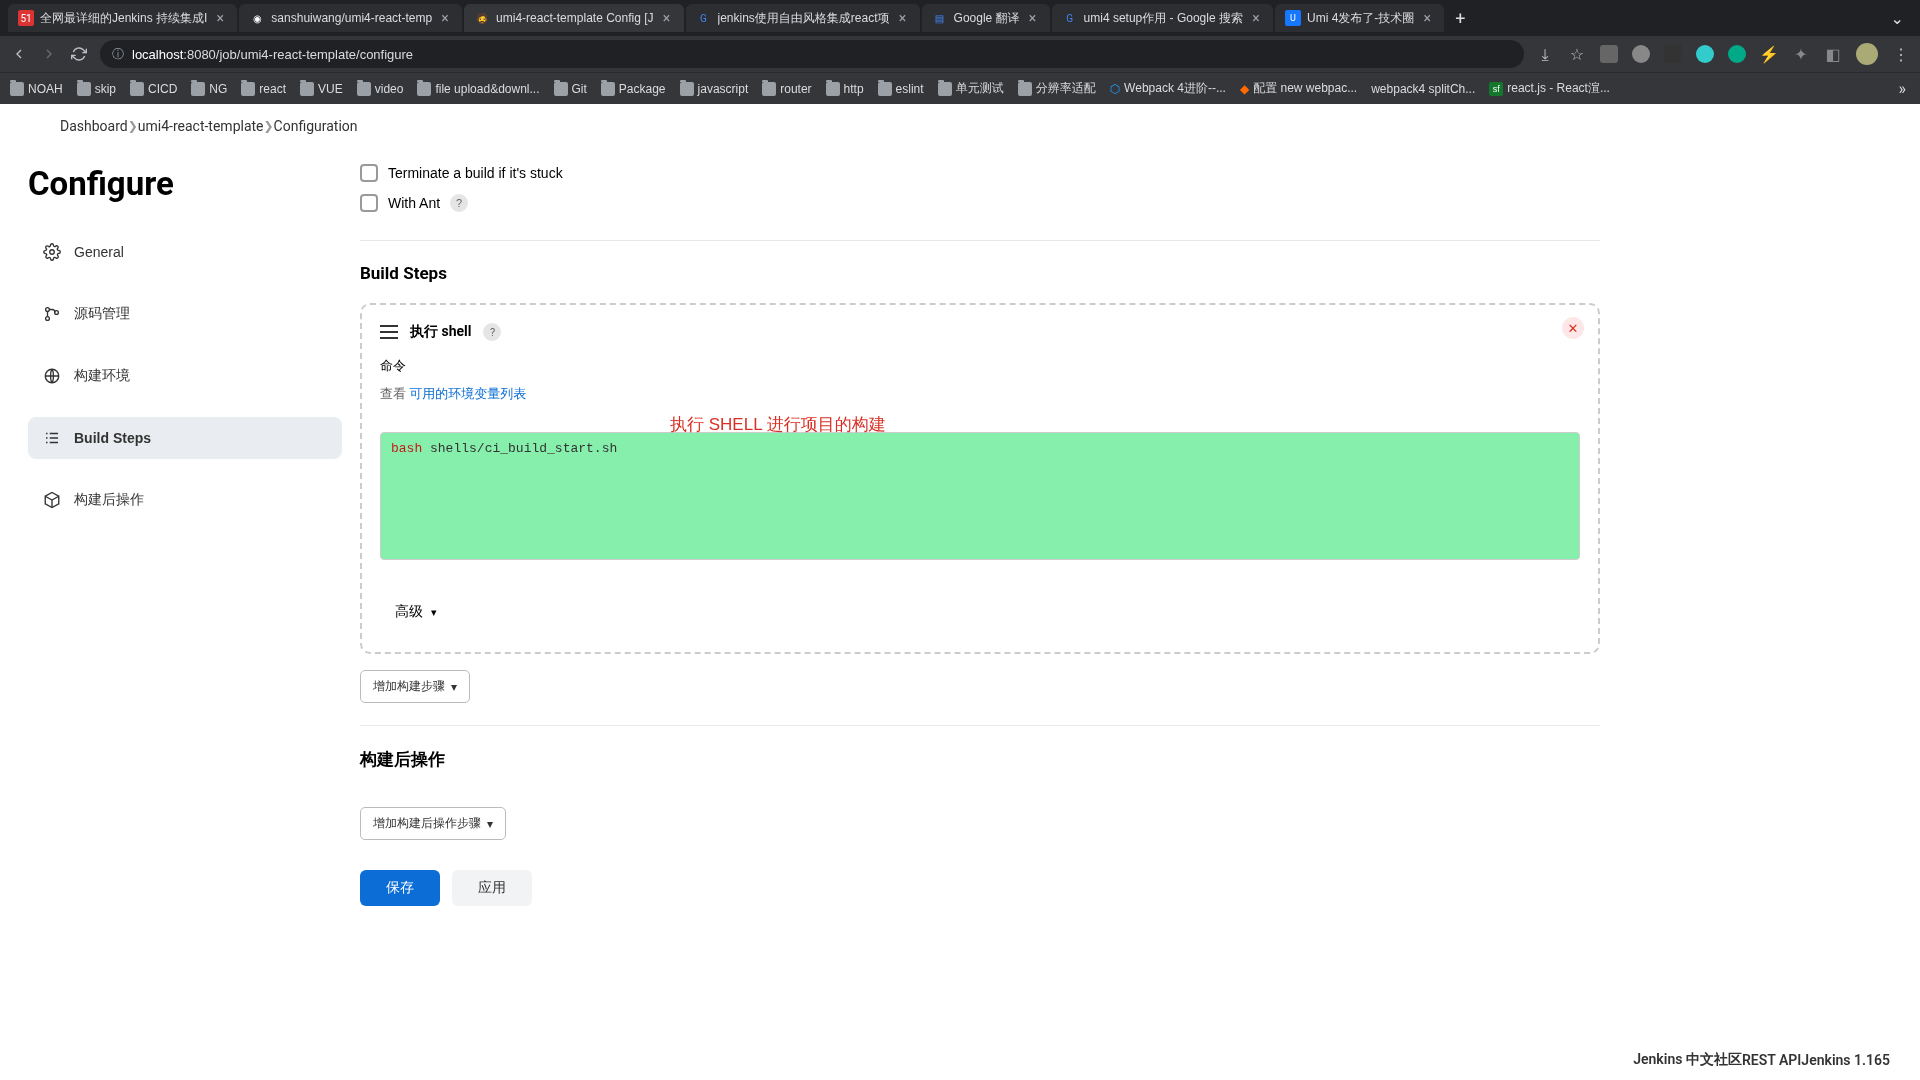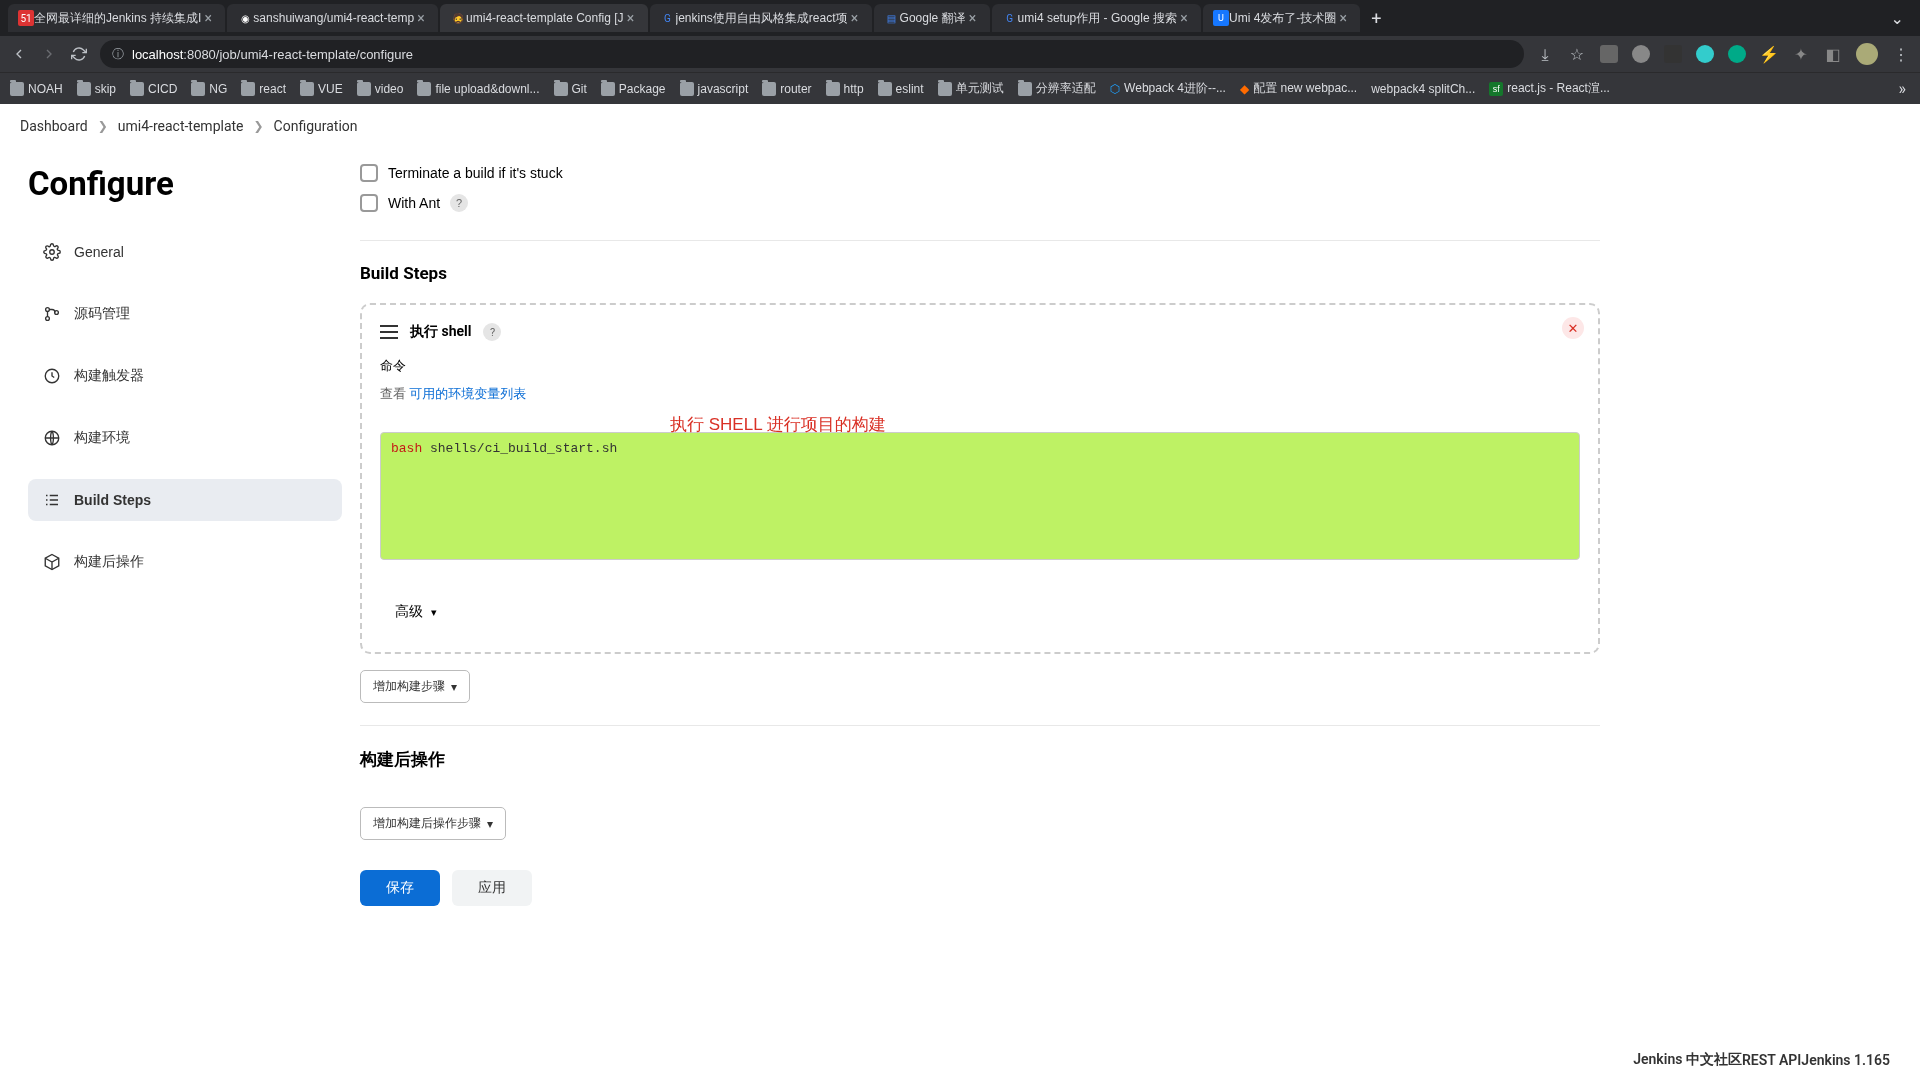--- a/index.html
+++ b/index.html
@@ -1,21 +1,21 @@
 <!DOCTYPE html>
 <html><head>
 <meta charset="utf-8">
 <style>
 * { box-sizing: border-box; margin: 0; padding: 0; }
 html, body { width: 1920px; height: 1080px; font-family: -apple-system, BlinkMacSystemFont, "Segoe UI", Roboto, sans-serif; background: #fff; overflow: hidden; }
 
 
 .browser-chrome { width: 100%; background: #35363a; }
 .tab-strip { display: flex; align-items: center; height: 36px; padding: 0 8px; gap: 2px; background: #202124; }
-.tab { display: flex; align-items: center; height: 28px; padding: 0 10px; border-radius: 6px 6px 0 0; font-size: 12px; color: #dadce0; gap: 0; max-width: 242px; min-width: 100px; background: #2d2e32; }
+.tab { display: flex; align-items: center; height: 28px; padding: 0 10px; border-radius: 6px 6px 0 0; font-size: 12px; color: #dadce0; gap: 6px; max-width: 242px; min-width: 100px; background: #2d2e32; }
 .tab.active { background: #35363a; }
 .tab-favicon { width: 16px; height: 16px; display: inline-flex; align-items: center; justify-content: center; font-size: 10px; flex-shrink: 0; }
 .tab-title { white-space: nowrap; overflow: hidden; text-overflow: ellipsis; flex: 1; font-family: Arial, "Microsoft YaHei", sans-serif; }
 .tab-close { width: 14px; height: 14px; color: #9aa0a6; font-size: 14px; line-height: 14px; text-align: center; cursor: pointer; }
 .new-tab { width: 28px; height: 28px; color: #dadce0; display: flex; align-items: center; justify-content: center; font-size: 18px; cursor: pointer; }
 .tab-strip-right { margin-left: auto; display: flex; align-items: center; color: #dadce0; gap: 4px; }
 .tab-strip-right .chev { font-size: 16px; padding: 4px 8px; }
 
 .toolbar { display: flex; align-items: center; height: 36px; padding: 0 10px; gap: 12px; background: #35363a; }
 .tb-icon { width: 18px; height: 18px; display: inline-flex; align-items: center; justify-content: center; color: #bdc1c6; cursor: pointer; }
@@ -28,21 +28,21 @@
 .avatar-icon { width: 22px; height: 22px; border-radius: 50%; background: #555; display: inline-block; }
 
 .bm-bar { display: flex; align-items: center; height: 32px; padding: 0 10px; gap: 14px; background: #35363a; border-top: 1px solid #2a2a2c; }
 .bm { display: flex; align-items: center; gap: 4px; font-size: 12px; color: #dadce0; cursor: pointer; font-family: Arial, "Microsoft YaHei", sans-serif; white-space: nowrap; }
 .bm .folder-icon { width: 14px; height: 14px; background: #9aa0a6; border-radius: 2px; display: inline-block; position: relative; }
 .bm .folder-icon::before { content: ""; position: absolute; top: -2px; left: 0; width: 6px; height: 2px; background: #9aa0a6; border-radius: 1px 1px 0 0; }
 .bm .sf-badge { width:14px; height:14px; background:#14772b; color:#fff; font-size:9px; display:inline-flex; align-items:center; justify-content:center; border-radius:2px; }
 .bm-more { margin-left:auto; color:#dadce0; padding:4px; }
 
 
-.crumb-bar { display: flex; align-items: center; height: 44px; padding: 0 20px; gap: 10px; font-size: 14px; color: #555; border-bottom: 1px solid #eee0; }
+.crumb-bar { display: flex; align-items: center; height: 44px; padding: 0 20px; gap: 0; font-size: 14px; color: #555; border-bottom: 1px solid #eee0; margin-left: 40px; }
 .crumb-link { color: #333; cursor: pointer; }
 .crumb-sep { color: #999; font-size: 12px; }
 
 .page-body { display: flex; height: calc(1080px - 36px - 36px - 32px - 44px - 42px); }
 
 .sidebar { width: 360px; padding: 16px 18px 0 28px; flex-shrink: 0; }
 .sidebar h1 { font-size: 33px; font-weight: 700; margin-bottom: 28px; }
 .side-nav { display: flex; flex-direction: column; gap: 20px; }
 .side-item { display: flex; align-items: center; gap: 12px; padding: 11px 14px; border-radius: 8px; font-size: 14px; cursor: pointer; color: #333; font-family: Arial, "Microsoft YaHei", sans-serif; }
 .side-item.active { background: #e9ecf1; font-weight: 600; }
@@ -64,21 +64,21 @@
 .drag-icon span { height: 2px; background: #333; display: block; }
 .step-title { font-weight: 700; font-size: 14px; }
 .step-close { position: absolute; top: 12px; right: 14px; width: 22px; height: 22px; border-radius: 50%; background: #fde7e7; color: #d93025; font-size: 13px; display: flex; align-items: center; justify-content: center; cursor: pointer; }
 
 .field-label { font-size: 13px; margin-top: 16px; font-family: Arial, "Microsoft YaHei", sans-serif; }
 .hint-row { font-size: 13px; margin-top: 10px; color: #666; }
 .hint-row a { color: #0b6dd5; text-decoration: none; cursor: pointer; }
 
 .annotation { color: #d93025; font-size: 17px; font-family: "Microsoft YaHei", sans-serif; position: relative; left: 290px; top: 10px; }
 
-.code-area { width: 100%; height: 128px; margin-top: 6px; border: 1px solid #ccc; border-radius: 4px; padding: 8px 10px; font-family: "Courier New", monospace; font-size: 13px; color: #333; resize: vertical; background: #bef264; }
+.code-area { width: 100%; height: 128px; margin-top: 6px; border: 1px solid #ccc; border-radius: 4px; padding: 8px 10px; font-family: "Courier New", monospace; font-size: 13px; color: #333; resize: vertical; background: #86efac; }
 .code-area .kw { color: #c41a16; }
 
 .adv-btn { display: inline-flex; align-items: center; gap: 8px; padding: 8px 14px; border: 1px solid #fff; border-radius: 6px; font-size: 14px; margin-top: 34px; cursor: pointer; font-family: Arial, "Microsoft YaHei", sans-serif; }
 .adv-btn .chev { font-size: 11px; }
 
 .dd-btn { display: inline-flex; align-items: center; gap: 6px; padding: 7px 12px; border: 1px solid #bbb; border-radius: 5px; font-size: 12px; cursor: pointer; margin-top: 16px; font-family: Arial, "Microsoft YaHei", sans-serif; color: #333; background: #fff; }
 
 .action-row { display: flex; gap: 12px; margin-top: 30px; }
 .btn-primary { padding: 9px 26px; border: none; border-radius: 6px; background: #0b6dd5; color: #fff; font-size: 14px; cursor: pointer; font-family: Arial, "Microsoft YaHei", sans-serif; }
 .btn-secondary { padding: 9px 26px; border: none; border-radius: 6px; background: #f1f3f4; color: #333; font-size: 14px; cursor: pointer; font-family: Arial, "Microsoft YaHei", sans-serif; }
@@ -283,29 +283,20 @@
               <circle cx="18" cy="10" r="2.5"></circle>
               <path d="M6 8.5v7M8 6h4a4 4 0 014 4"></path>
             </svg>
           </span>
         <span>源码管理</span>
       </div>
       <div class="side-item">
         <span class="si-icon">
             <svg width="18" height="18" viewBox="0 0 24 24" fill="none" stroke="currentColor" stroke-width="1.8">
               <circle cx="12" cy="12" r="9"></circle>
-              <path d="M12 7v5l3 2"></path>
-            </svg>
-          </span>
-        <span>构建触发器</span>
-      </div>
-      <div class="side-item">
-        <span class="si-icon">
-            <svg width="18" height="18" viewBox="0 0 24 24" fill="none" stroke="currentColor" stroke-width="1.8">
-              <circle cx="12" cy="12" r="9"></circle>
               <path d="M3 12h18M12 3c2.5 3 2.5 15 0 18M12 3c-2.5 3-2.5 15 0 18"></path>
             </svg>
           </span>
         <span>构建环境</span>
       </div>
       <div class="side-item active">
         <span class="si-icon">
             <svg width="18" height="18" viewBox="0 0 24 24" fill="none" stroke="currentColor" stroke-width="1.8">
               <path d="M4 6h2M4 12h2M4 18h2M9 6h11M9 12h11M9 18h11"></path>
             </svg>

